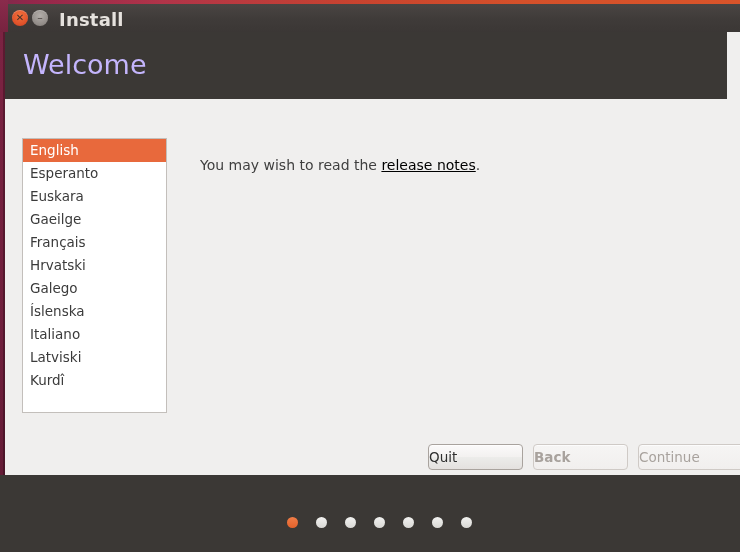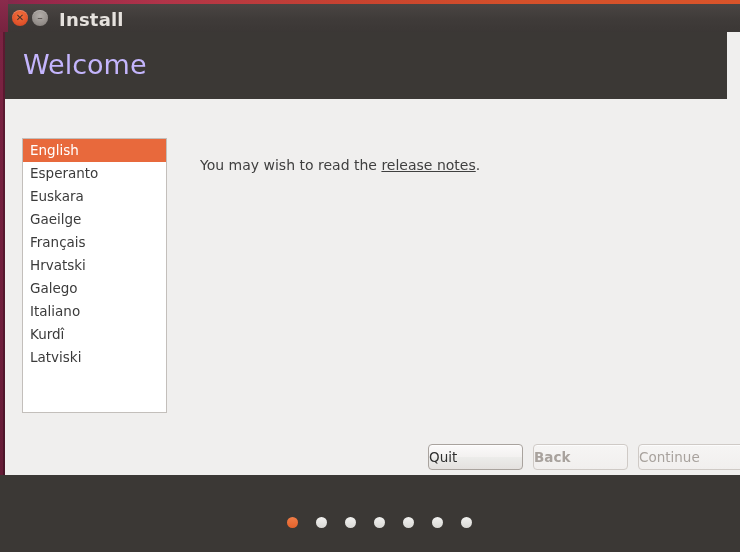--- a/index.html
+++ b/index.html
@@ -171,21 +171,21 @@
   
   #notes-line {
     position: absolute;
     left: 195px;
     top: 41px;
     font-size: 14px;
     color: #3f3f3f;
     font-family: "DejaVu Sans", sans-serif;
   }
   #release-notes-link {
-    color: #404040;
+    color: #000000;
     text-decoration: underline;
     cursor: pointer;
   }
 
   
   .gbtn {
     position: absolute;
     top: 328px;
     height: 26px;
     line-height: 24px;
@@ -274,23 +274,24 @@
   <div id="content">
 
     <div id="language-list">
         <div class="lang-item selected">English</div>
         <div class="lang-item">Esperanto</div>
         <div class="lang-item">Euskara</div>
         <div class="lang-item">Gaeilge</div>
         <div class="lang-item">Français</div>
         <div class="lang-item">Hrvatski</div>
         <div class="lang-item">Galego</div>
+        <div class="lang-item">Íslenska</div>
         <div class="lang-item">Italiano</div>
+        <div class="lang-item">Latviski</div>
         <div class="lang-item">Kurdî</div>
-        <div class="lang-item">Latviski</div>
       </div>
 
     <div id="notes-line">
       <span>You may wish to read the </span><a id="release-notes-link" href="#">release notes</a><span>.</span>
     </div>
 
     <div class="gbtn" id="quit-button">Quit</div>
     <div class="gbtn" id="back-button">Back</div>
     <div class="gbtn" id="continue-button">Continue</div>
   </div>

